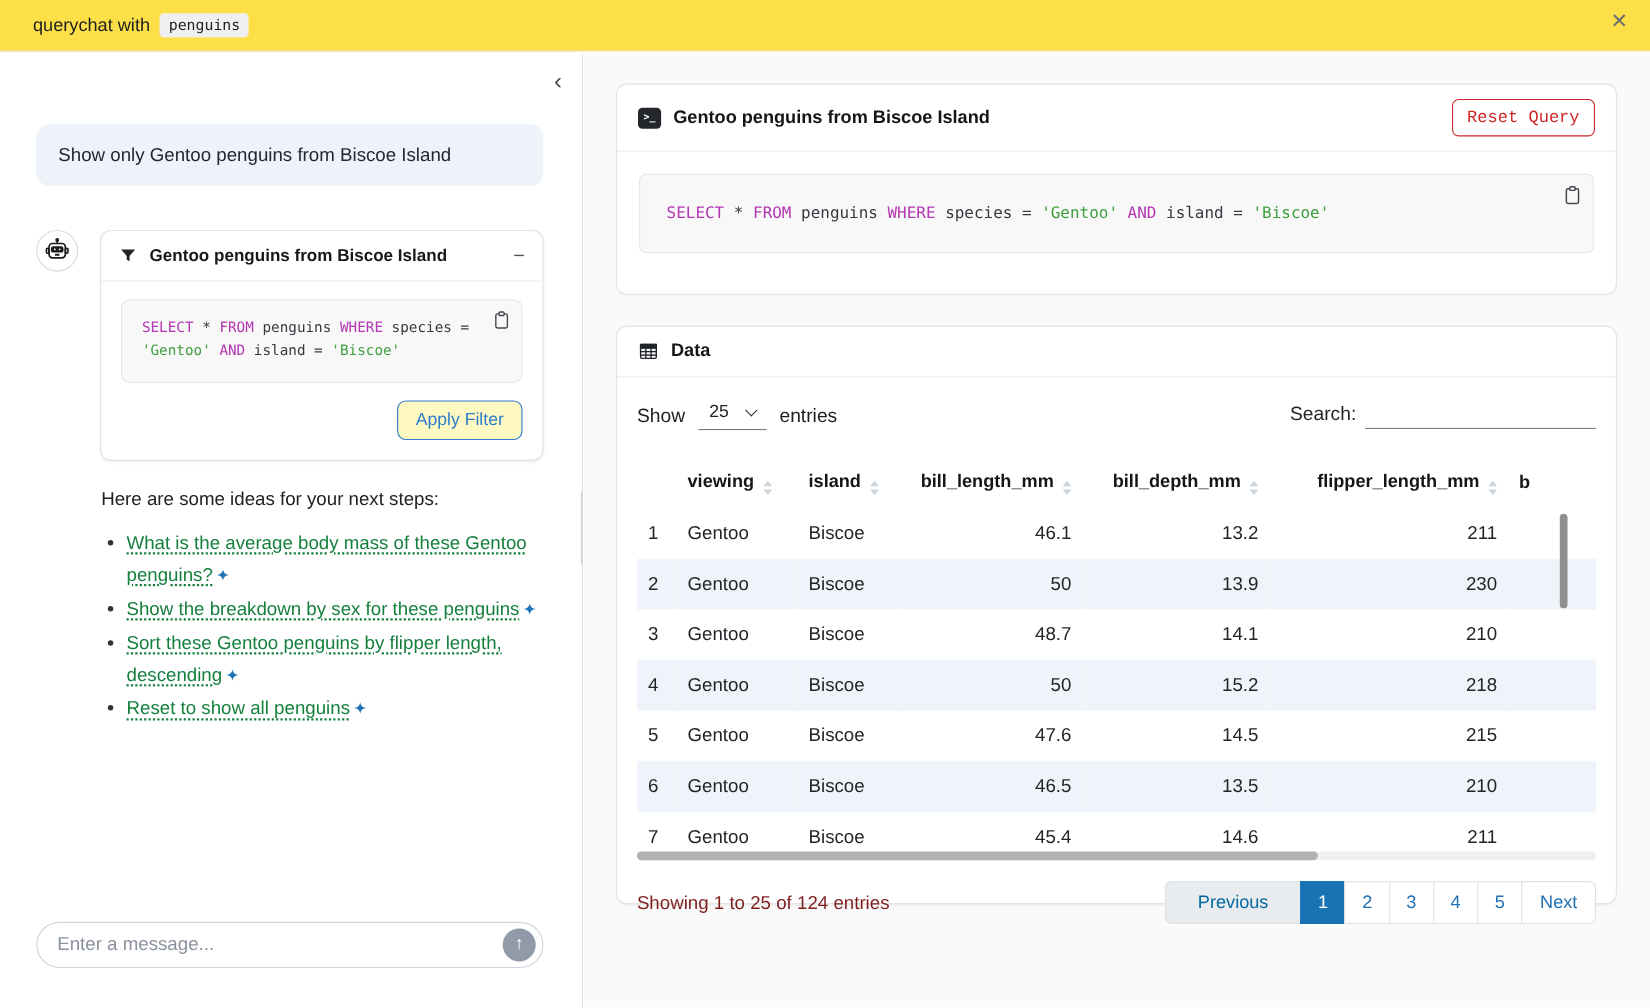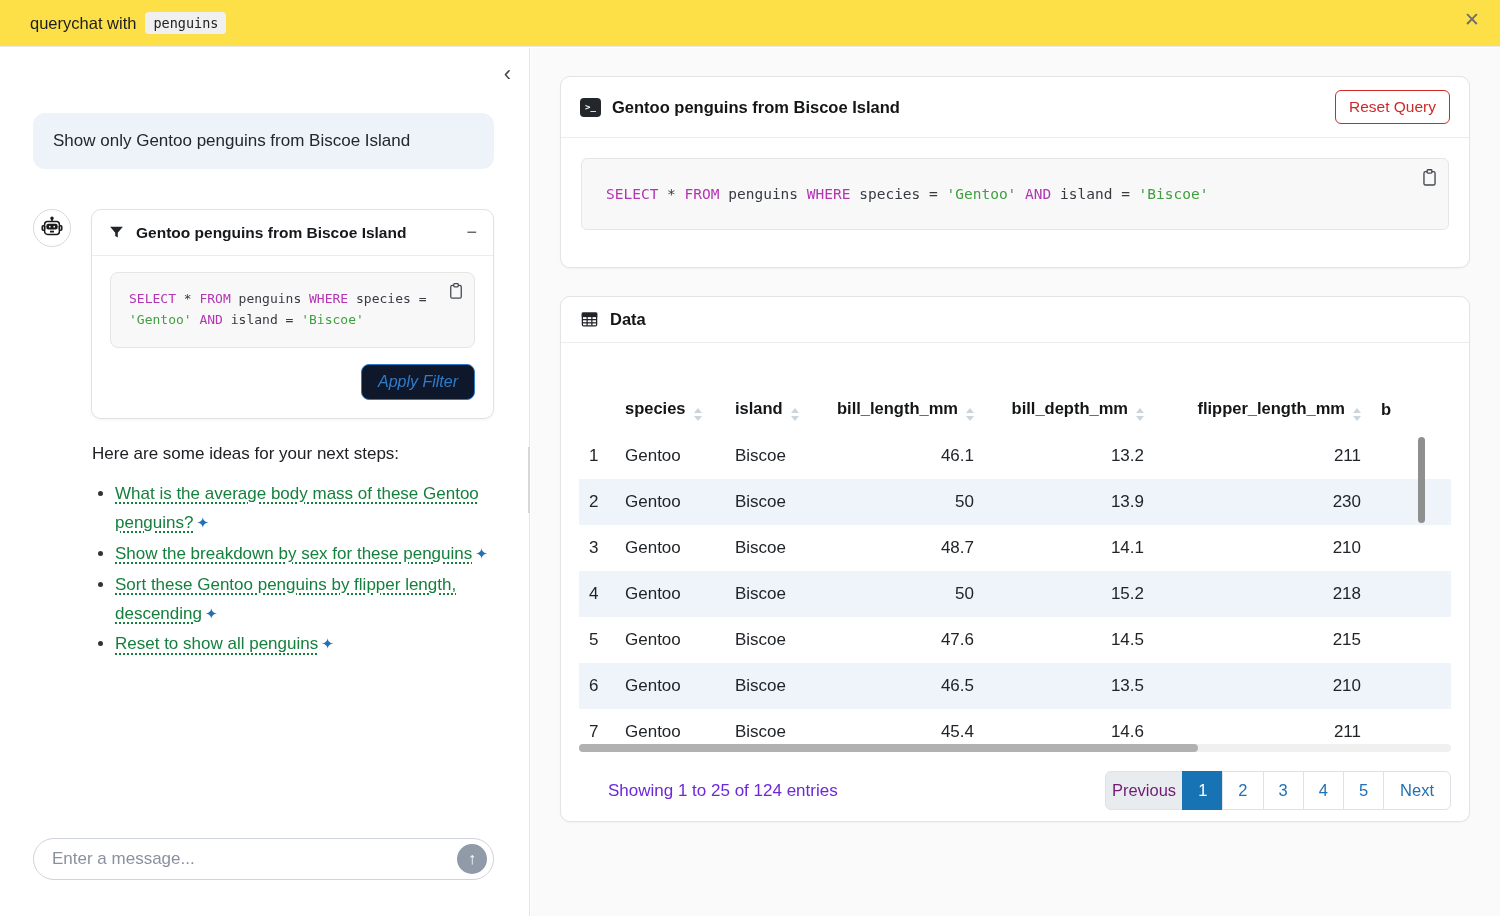--- a/index.html
+++ b/index.html
@@ -37,22 +37,22 @@
   .minimize-btn { background:none; border:none; color:#555; font-size:18px; cursor:pointer; }
   .filter-card-body { padding:16px 18px 18px; }
   .codebox { position:relative; background:#f8f8f8; border:1px solid #e5e5e5; border-radius:8px;
     padding:16px 18px; }
   .codebox code { display:block; width:302px; font-family:"DejaVu Sans Mono", monospace;
     font-size:13px; line-height:1.6; color:#383a42; white-space:normal; word-spacing:0; }
   .copy-btn { position:absolute; top:9px; right:9px; background:none; border:none; cursor:pointer; }
   .kw { color:#b335b3; }
   .str { color:#3f9e3f; }
   .card-actions { text-align:right; margin-top:16px; }
-  .apply-btn { background:#0f172a; color:#2d7ccc; border:1px solid #2d7ccc; border-radius:8px;
-    font-size:16px; padding:8px 16px; cursor:pointer; font-family:inherit;font-style:italic; }
+  .apply-btn { background:#fef9c3; color:#2d7ccc; border:1px solid #2d7ccc; border-radius:8px;
+    font-size:16px; padding:8px 16px; cursor:pointer; font-family:inherit; }
   .bot-text { margin-left:59px; margin-top:34px; font-size:17px; line-height:1.55; color:#202124;
     width:405px; }
   .bot-text2 { margin-left:59px; margin-top:25px; font-size:17px; color:#202124; }
   .suggestion-list { margin:16px 0 0 59px; padding-left:23px; width:400px; }
   .suggestion-list li { font-size:17px; line-height:1.7; color:#333; margin-bottom:2px; }
   .suggestion-list a { color:#15803d; text-decoration:underline dotted; text-underline-offset:4px;
     text-decoration-thickness:1.5px; cursor:pointer; }
   .sparkle { color:#2171b5; font-size:15px; margin-left:3px; }
   .resize-handle { position:absolute; right:-1px; top:399px; width:2px; height:66px; background:#d7d7d7; }
   .chat-inputbar { position:absolute; left:33px; right:35px; bottom:36px; height:42px;
@@ -70,21 +70,21 @@
     border-radius:10px; box-shadow:0 1px 2px rgba(0,0,0,.04); }
   .card-query { top:28px; height:192px; }
   .card-data { top:248px; height:526px; }
   .card-header { display:flex; align-items:center; gap:11px; padding:13px 19px;
     border-bottom:1px solid #ededed; }
   .card-title { font-weight:bold; font-size:16.5px; color:#131517; }
   .terminal-icon { width:21px; height:19px; background:#23272b; border-radius:4px; color:#fff;
     font-family:"DejaVu Sans Mono", monospace; font-size:9px; font-weight:bold;
     display:flex; align-items:center; justify-content:center; letter-spacing:0; }
   .reset-btn { margin-left:auto; background:#fff; color:#ce2929; border:1px solid #ce2929;
-    border-radius:6px; font-size:15.5px; padding:7px 13px; cursor:pointer; font-family:Liberation Sans, sans-serif; }
+    border-radius:6px; font-size:15.5px; padding:7px 13px; cursor:pointer; font-family:Liberation Mono, monospace; }
   .card-query-body { padding:20px; }
   .codebox-wide { position:relative; background:#f8f8f8; border:1px solid #e6e6e6; border-radius:6px;
     padding:26px 24px; }
   .codebox-wide code { font-family:"DejaVu Sans Mono", monospace; font-size:14.5px; color:#383a42; }
 
   .card-data-body { padding:18px 18px 22px; }
   .dt-controls { display:flex; align-items:center; margin-top:4px; }
   .dt-length { display:flex; align-items:center; gap:12px; font-size:17.5px; color:#1c1e21; }
   .dt-select { display:inline-flex; align-items:center; gap:16px; border-bottom:1.5px solid #7c7c7c;
     padding:1px 10px 6px; font-size:16px; color:#222; cursor:pointer; }
@@ -107,25 +107,25 @@
   .sort .up { border-bottom:5px solid #ccd4dc; }
   .sort .dn { border-top:5px solid #ccd4dc; }
   .vscroll { position:absolute; top:50px; right:26px; width:7px; height:86px;
     background:#8f8f8f; border-radius:4px; }
   .hscroll-track { position:absolute; left:0; top:357px; width:100%; height:8px;
     background:#f0f0f0; border-radius:4px; }
   .hscroll-thumb { position:absolute; left:0; top:0; width:619px; height:8px;
     background:#b1b1b1; border-radius:4px; }
 
   .dt-footer { display:flex; align-items:center; margin-top:14px; }
-  .dt-info { font-size:17px; color:#6d28d9;margin-left:29px; }
+  .dt-info { font-size:17px; color:#7f1d1d; }
   .pagination { margin-left:auto; display:flex; }
   .page-btn { border:1px solid #dee2e6; background:#fff; color:#2171b5; font-size:16.5px;
     font-family:inherit; padding:9px 15px; margin-left:-1px; cursor:pointer; min-width:41px; }
-  .page-btn.prev { background:#e9ecef; color:#701a75; border-radius:6px 0 0 6px; padding:9px 6px; }
+  .page-btn.prev { background:#e9ecef; color:#0369a1; border-radius:6px 0 0 6px; padding:9px 29px; }
   .page-btn.next { border-radius:0 6px 6px 0; padding:9px 16px; }
   .page-btn.active { background:#1873b5; color:#fff; border-color:#1873b5; }
 
   .icon-svg { display:block; }
 </style>
 </head>
 <body>
 
 <div class="topbar">
   <span class="topbar-title">querychat with</span>
@@ -223,36 +223,50 @@
         <rect x="3" y="4" width="18" height="4.2" fill="#212529"></rect>
         <line x1="9" y1="8.2" x2="9" y2="20"></line>
           <line x1="15" y1="8.2" x2="15" y2="20"></line>
         <line x1="3" y1="12.2" x2="21" y2="12.2"></line>
           <line x1="3" y1="16.2" x2="21" y2="16.2"></line>
       </svg>
       <span class="card-title">Data</span>
     </div>
 
     <div class="card-data-body">
+      <div class="dt-controls">
+        <div class="dt-length">
+          <span>Show</span>
+          <span class="dt-select">
+            <span>25</span>
+            <span class="chev-down"></span>
+          </span>
+          <span>entries</span>
+        </div>
+        <div class="dt-search">
+          <span>Search:</span>
+          <input type="text" value="" style="">
+        </div>
+      </div>
 
       <div class="table-wrap">
         <table>
           <colgroup>
             <col style="width:36px">
               <col style="width:110px">
               <col style="width:96px">
             <col style="width:163px">
               <col style="width:170px">
               <col style="width:217px">
             <col style="width:160px">
           </colgroup>
           <thead>
             <tr>
               <th></th>
-            <th><span>species</span><span class="sort">
+            <th><span>viewing</span><span class="sort">
                     <i class="up"></i>
                     <i class="dn"></i>
                   </span></th>
                 <th><span>island</span><span class="sort">
                     <i class="up"></i>
                     <i class="dn"></i>
                   </span></th>
                 <th class="num"><span>bill_length_mm</span><span class="sort">
                     <i class="up"></i>
                     <i class="dn"></i>

